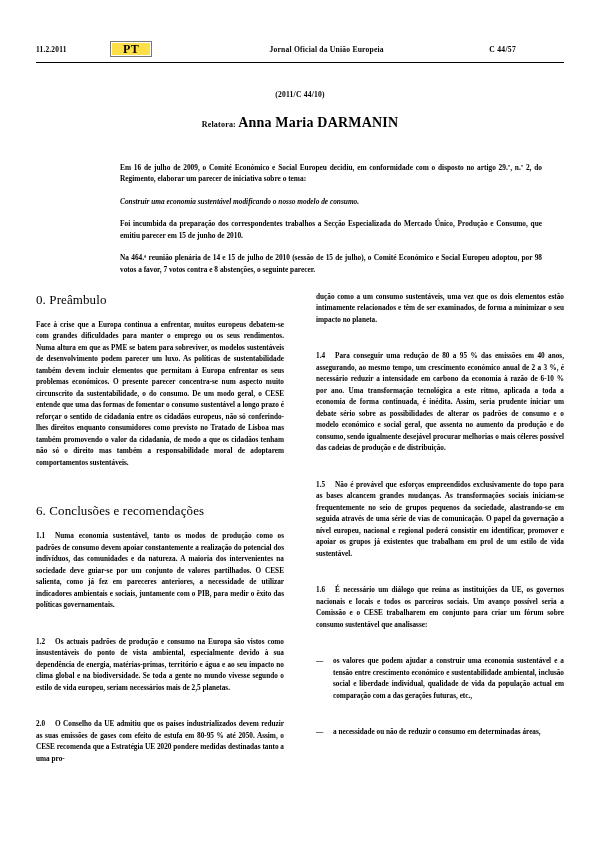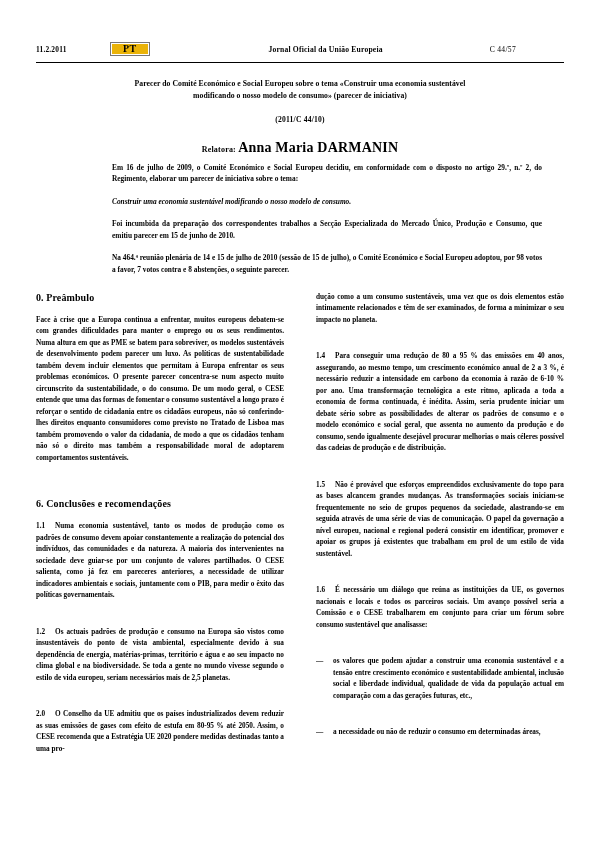--- a/index.html
+++ b/index.html
@@ -38,40 +38,40 @@
   }
   .runhead .date {
     width: 70px;
     flex: 0 0 auto;
   }
   .runhead .langbox {
     flex: 0 0 auto;
     border: 1px solid #777;
     box-shadow: 0 0 0 1px #ffffff inset;
     padding: 1px 12px 1px 12px;
-    font-size: 10px;
+    font-size: 12px;
     font-weight: bold;
     line-height: 1.05;
-    background: #eab308;
+    background: #fde047;
     margin-left: 4px;
     letter-spacing: 0.4px;
   }
   .runhead .journal {
     flex: 1 1 auto;
     text-align: center;
     font-size: 7.6px;
     font-weight: bold;
     padding-right: 30px;
     margin-left: 42px;
   }
   .runhead .folio {
     flex: 0 0 auto;
     text-align: center;
     font-size: 7.6px;
-    font-weight: normal;
+    font-weight: bold;
     letter-spacing: 0.3px;
   }
   .rule {
     position: absolute;
     top: 62px;
     left: 36px;
     width: 528px;
     height: 0;
     border-top: 1.6px solid #000;
   }
@@ -107,21 +107,21 @@
   }
 
   
   .intro {
     position: absolute;
     top: 162px;
     left: 112px;
     width: 430px;
   }
   .intro p {
-    margin: 0 0 11px 0;
+    margin: 0 0 11px 8px;
     font-size: 7.35px;
     line-height: 1.56;
     text-align: justify;
     font-weight: bold;
   }
   .intro p.italic {
     font-style: italic;
     font-weight: bold;
   }
 
@@ -132,22 +132,22 @@
     left: 36px;
     width: 528px;
     display: flex;
     gap: 32px;
   }
   .col {
     width: 248px;
     flex: 0 0 248px;
   }
   .sec-head {
-    font-size: 10px;
-    font-weight: bold;
+    font-size: 13px;
+    font-weight: normal;
     margin: 0 0 12px 0;
     letter-spacing: 0.1px;
   }
   .para {
     font-size: 7.25px;
     line-height: 1.585;
     text-align: justify;
     margin: 0 0 12px 0;
     font-weight: bold;
     position: relative;
@@ -180,24 +180,20 @@
 
   <div class="runhead">
     <span class="date">11.2.2011</span>
     <span class="langbox">PT</span>
     <span class="journal">Jornal Oficial da União Europeia</span>
     <span class="folio">C 44/57</span>
   </div>
   <div class="rule"></div>
 
   <div class="titleblock">
-    <div class="doc-title">
-      <span>Parecer do Comité Económico e Social Europeu sobre o tema «Construir uma economia sustentável</span><br>
-      <span>modificando o nosso modelo de consumo» (parecer de iniciativa)</span>
-    </div>
     <div class="doc-ref">(2011/C 44/10)</div>
     <div class="rapporteur">
       <span>Relatora:</span>
       <span class="rname">Anna Maria DARMANIN</span>
     </div>
   </div>
 
   <div class="intro">
     <p>Em 16 de julho de 2009, o Comité Económico e Social Europeu decidiu, em conformidade com o disposto no artigo 29.º, n.º 2, do Regimento, elaborar um parecer de iniciativa sobre o tema:</p>
     <p class="italic">Construir uma economia sustentável modificando o nosso modelo de consumo.</p>

